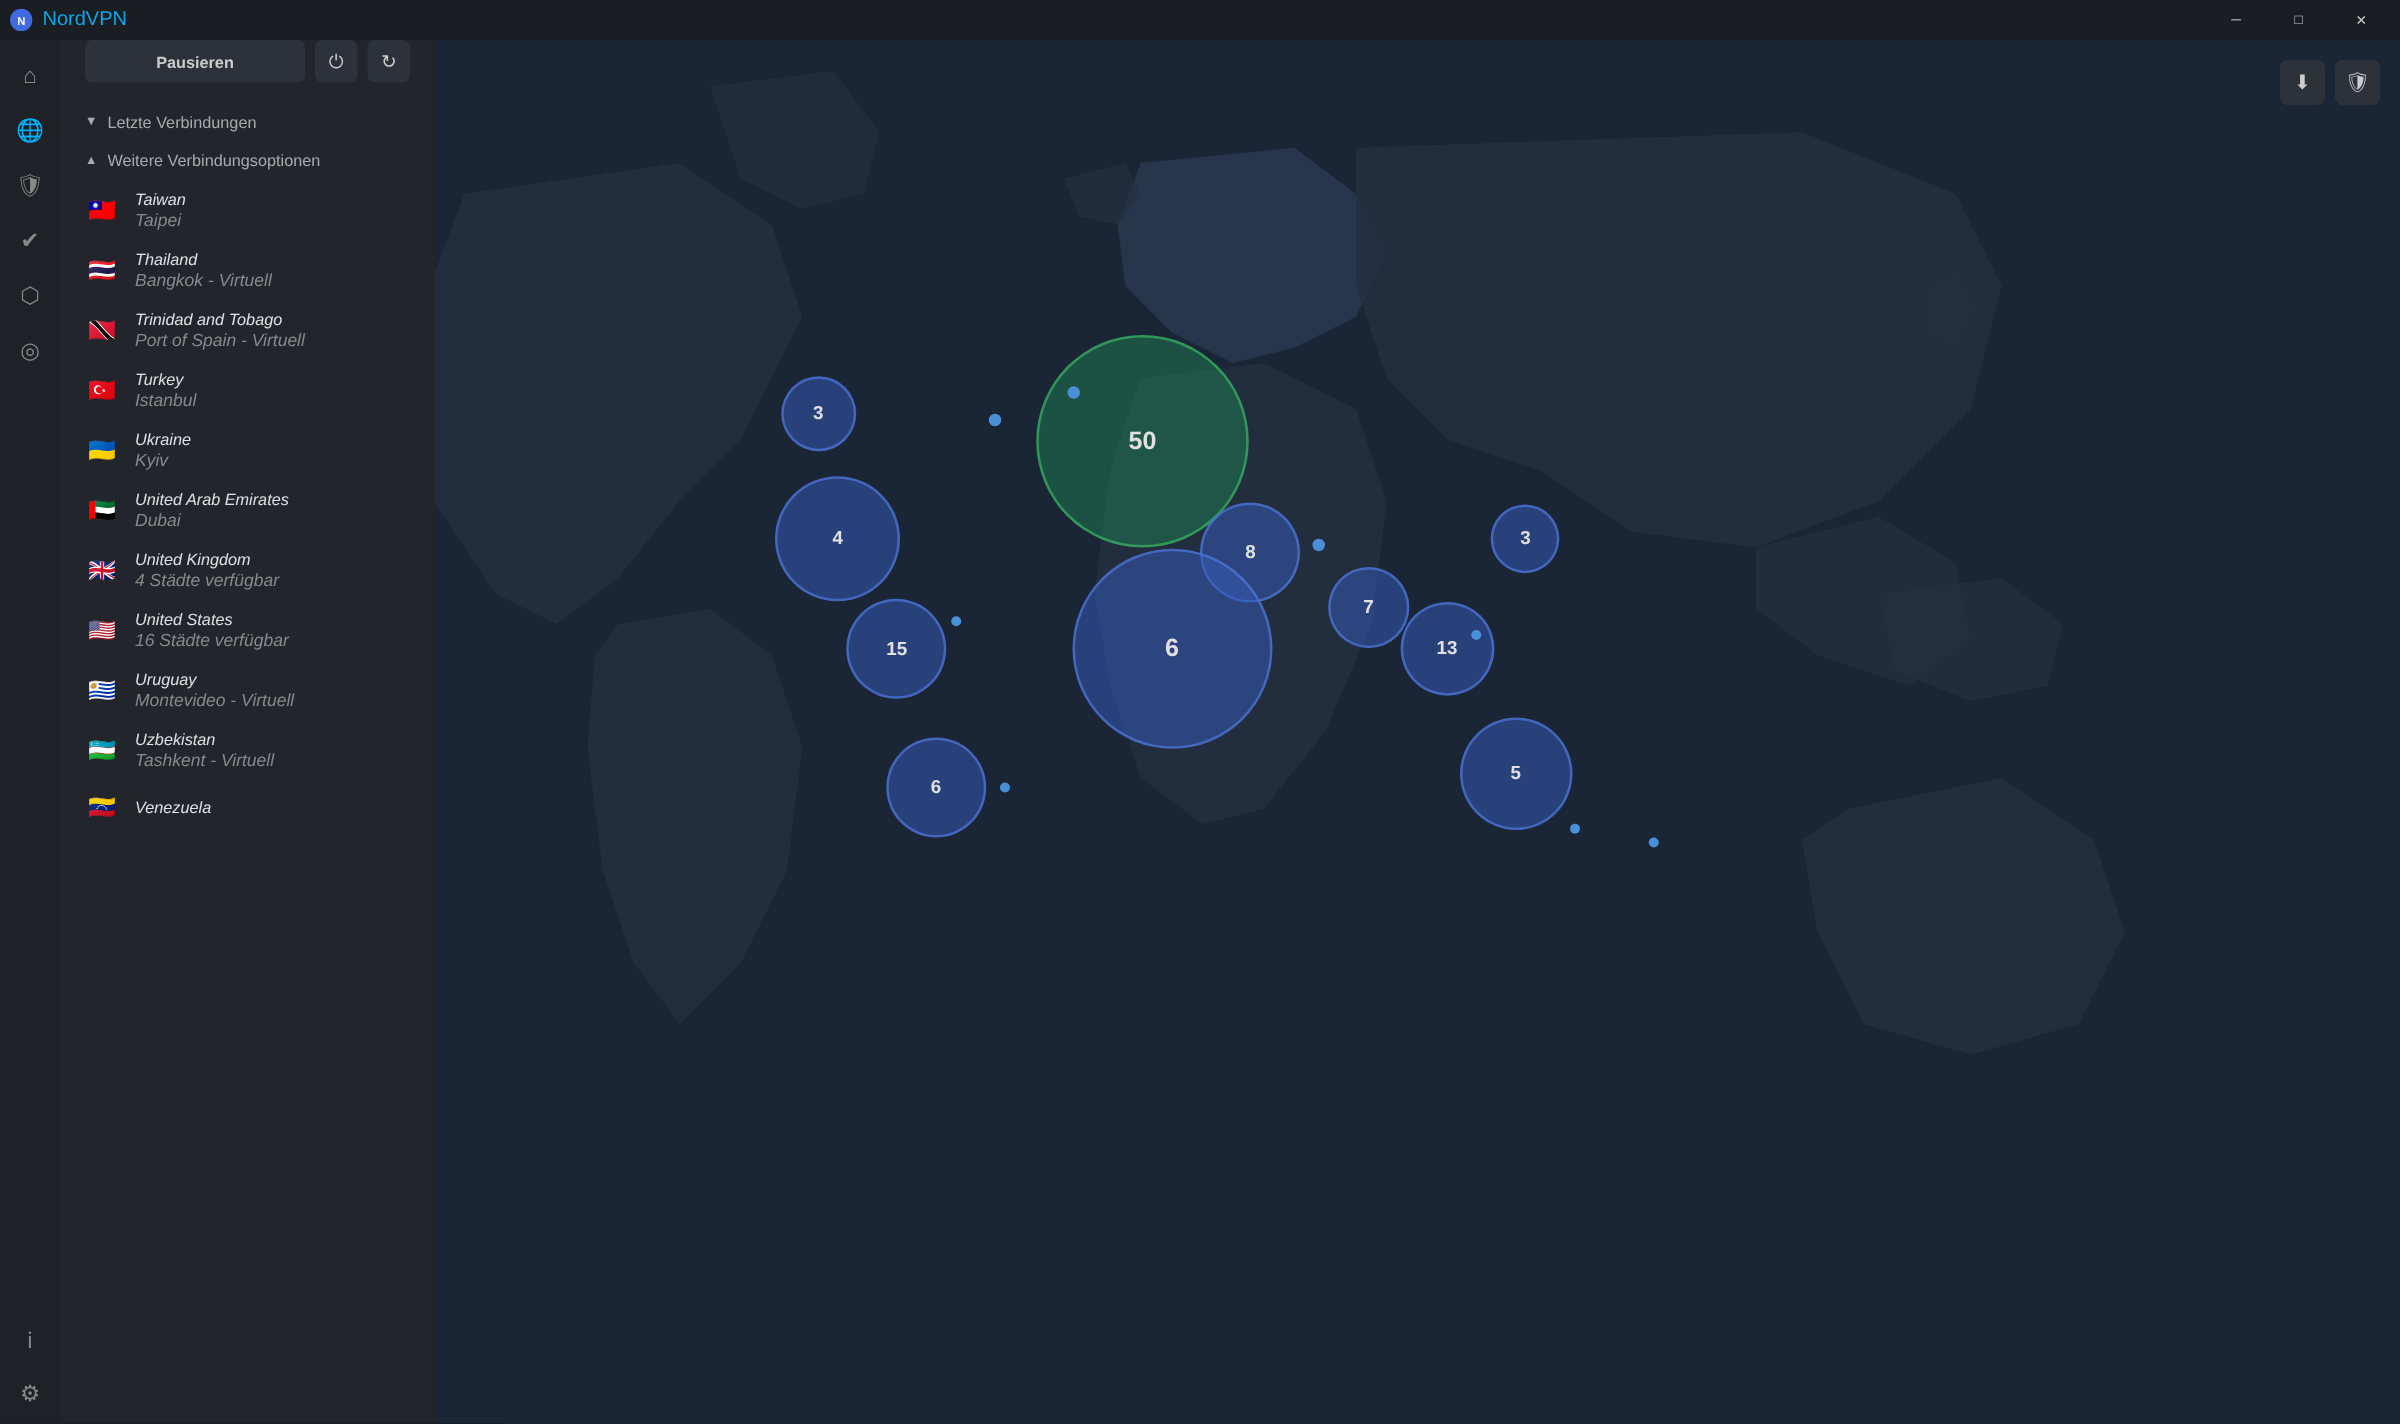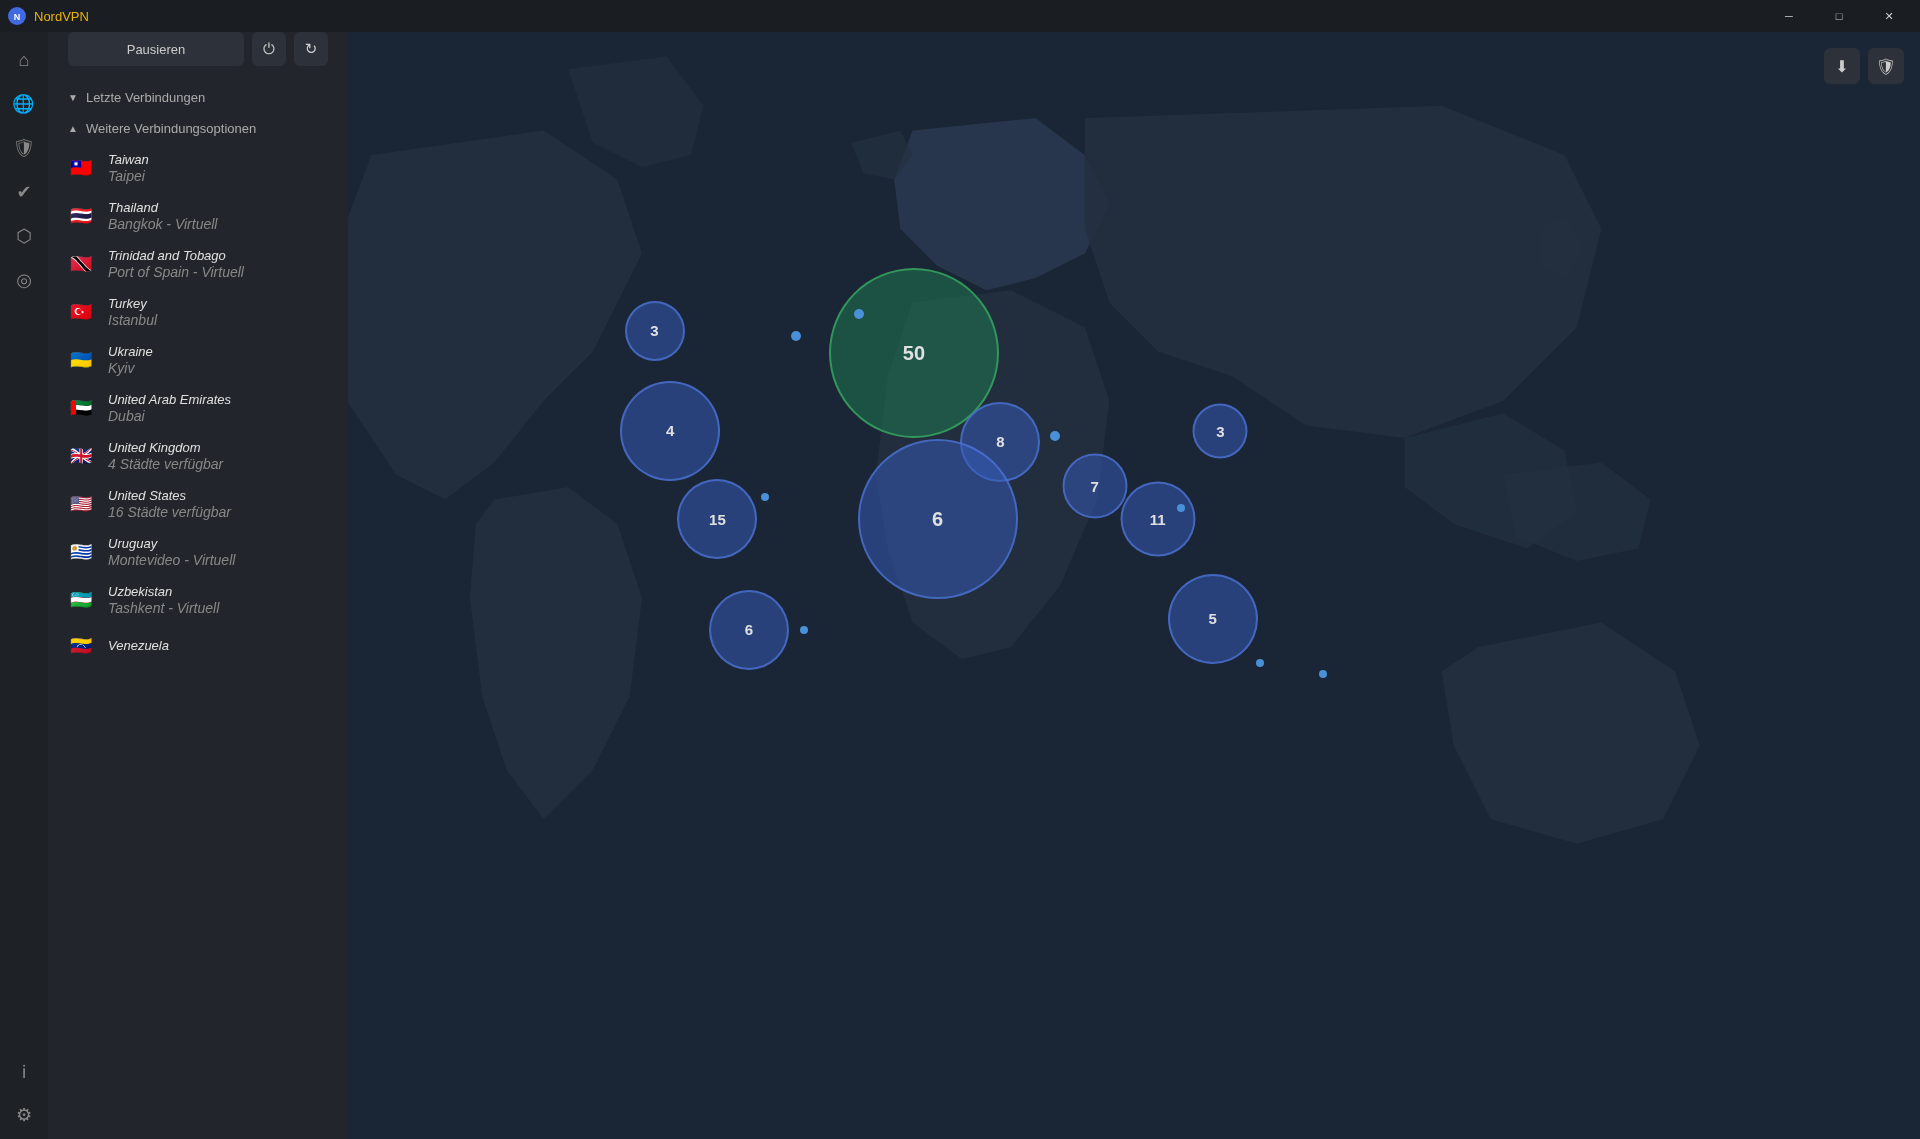--- a/index.html
+++ b/index.html
@@ -26,22 +26,22 @@
     .titlebar-left {
       display: flex;
       align-items: center;
       gap: 8px;
     }
     .titlebar-logo {
       width: 18px;
       height: 18px;
     }
     .titlebar-title {
-      color: #eab308;
-      font-size: 13px;
+      color: #0ea5e9;
+      font-size: 16px;
       text-align: right;
     }
     .titlebar-controls {
       display: flex;
       gap: 4px;
     }
     .titlebar-btn {
       width: 46px;
       height: 32px;
       background: transparent;
@@ -144,21 +144,21 @@
     }
     .btn-pause {
       flex: 1;
       height: 34px;
       background: #2d3139;
       border: none;
       border-radius: 6px;
       color: #ccc;
       font-size: 13px;
       cursor: pointer;
-      font-weight: 400;
+      font-weight: 700;
     }
     .btn-icon {
       width: 34px;
       height: 34px;
       background: #2d3139;
       border: none;
       border-radius: 6px;
       color: #ccc;
       cursor: pointer;
       display: flex;
@@ -481,21 +481,21 @@
 
     <div id="map-bubbles-container">
         <div class="bubble bubble-blue" style="width: 60px; height: 60px; left: 19.5%; top: 27%; transform: translate(-50%, -50%); font-size: 15px;">3</div>
         <div class="bubble bubble-blue" style="width: 100px; height: 100px; left: 20.5%; top: 36%; transform: translate(-50%, -50%); font-size: 15px;">4</div>
         <div class="bubble bubble-blue" style="width: 80px; height: 80px; left: 23.5%; top: 44%; transform: translate(-50%, -50%); font-size: 15px;">15</div>
         <div class="bubble bubble-blue" style="width: 80px; height: 80px; left: 25.5%; top: 54%; transform: translate(-50%, -50%); font-size: 15px;">6</div>
         <div class="bubble bubble-green" style="width: 170px; height: 170px; left: 36%; top: 29%; transform: translate(-50%, -50%); font-size: 20px;">50</div>
         <div class="bubble bubble-blue" style="width: 80px; height: 80px; left: 41.5%; top: 37%; transform: translate(-50%, -50%); font-size: 15px;">8</div>
         <div class="bubble bubble-blue" style="width: 160px; height: 160px; left: 37.5%; top: 44%; transform: translate(-50%, -50%); font-size: 20px;">6</div>
         <div class="bubble bubble-blue" style="width: 65px; height: 65px; left: 47.5%; top: 41%; transform: translate(-50%, -50%); font-size: 15px;">7</div>
-        <div class="bubble bubble-blue" style="width: 75px; height: 75px; left: 51.5%; top: 44%; transform: translate(-50%, -50%); font-size: 15px;">11</div>
+        <div class="bubble bubble-blue" style="width: 75px; height: 75px; left: 51.5%; top: 44%; transform: translate(-50%, -50%); font-size: 15px;">13</div>
         <div class="bubble bubble-blue" style="width: 55px; height: 55px; left: 55.5%; top: 36%; transform: translate(-50%, -50%); font-size: 15px;">3</div>
         <div class="bubble bubble-blue" style="width: 90px; height: 90px; left: 55%; top: 53%; transform: translate(-50%, -50%); font-size: 15px;">5</div>
         <div class="bubble bubble-dot" style="width: 10px; height: 10px; left: 28.5%; top: 27.5%; transform: translate(-50%, -50%);"></div>
         <div class="bubble bubble-dot" style="width: 10px; height: 10px; left: 32.5%; top: 25.5%; transform: translate(-50%, -50%);"></div>
         <div class="bubble bubble-dot" style="width: 8px; height: 8px; left: 26.5%; top: 42%; transform: translate(-50%, -50%);"></div>
         <div class="bubble bubble-dot" style="width: 10px; height: 10px; left: 45%; top: 36.5%; transform: translate(-50%, -50%);"></div>
         <div class="bubble bubble-dot" style="width: 8px; height: 8px; left: 29%; top: 54%; transform: translate(-50%, -50%);"></div>
         <div class="bubble bubble-dot" style="width: 8px; height: 8px; left: 53%; top: 43%; transform: translate(-50%, -50%);"></div>
         <div class="bubble bubble-dot" style="width: 8px; height: 8px; left: 58%; top: 57%; transform: translate(-50%, -50%);"></div>
         <div class="bubble bubble-dot" style="width: 8px; height: 8px; left: 62%; top: 58%; transform: translate(-50%, -50%);"></div>

